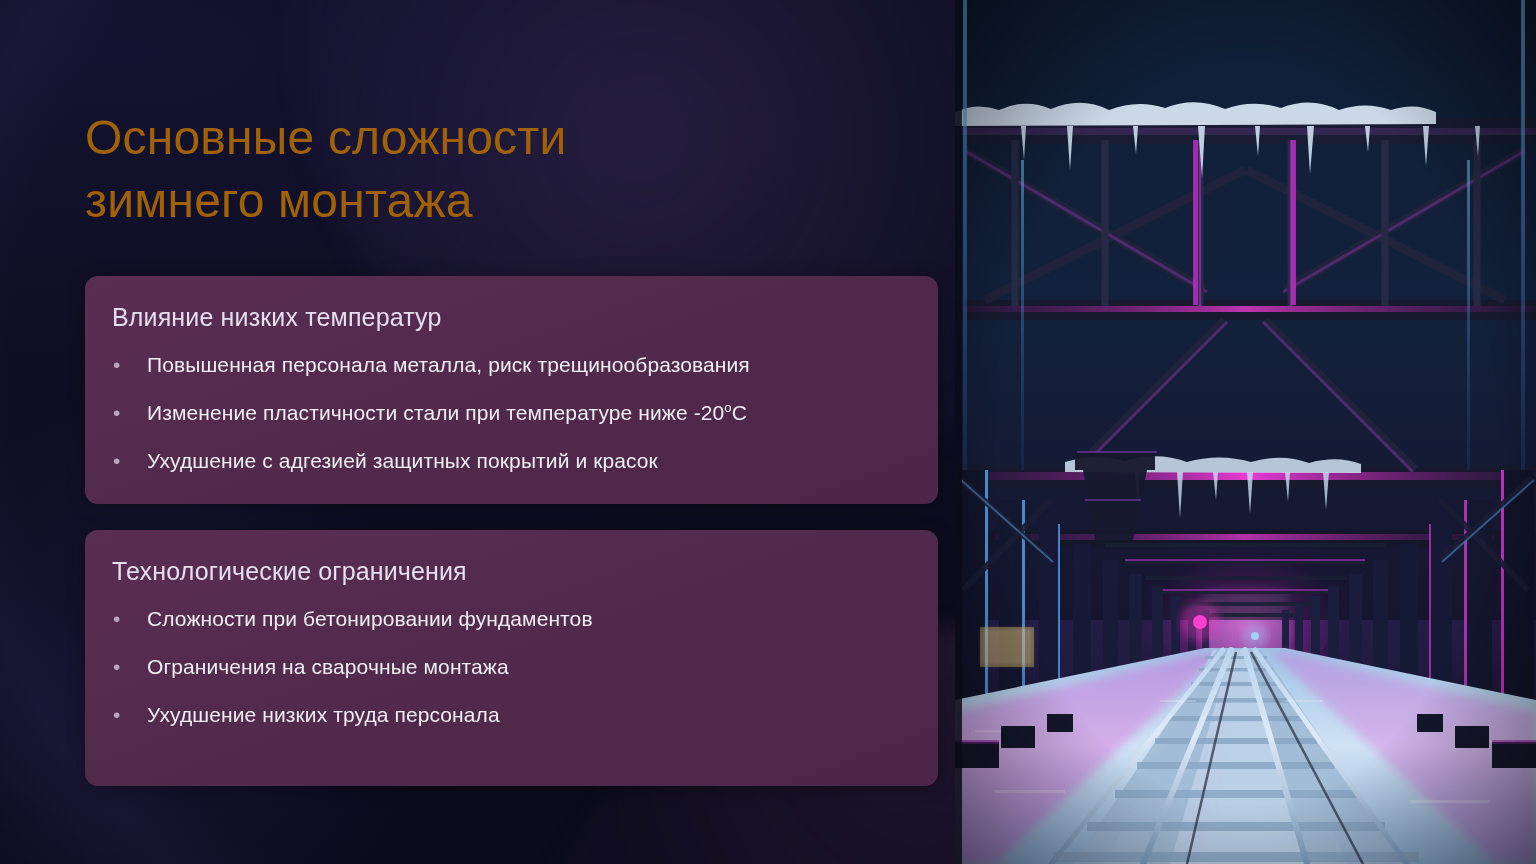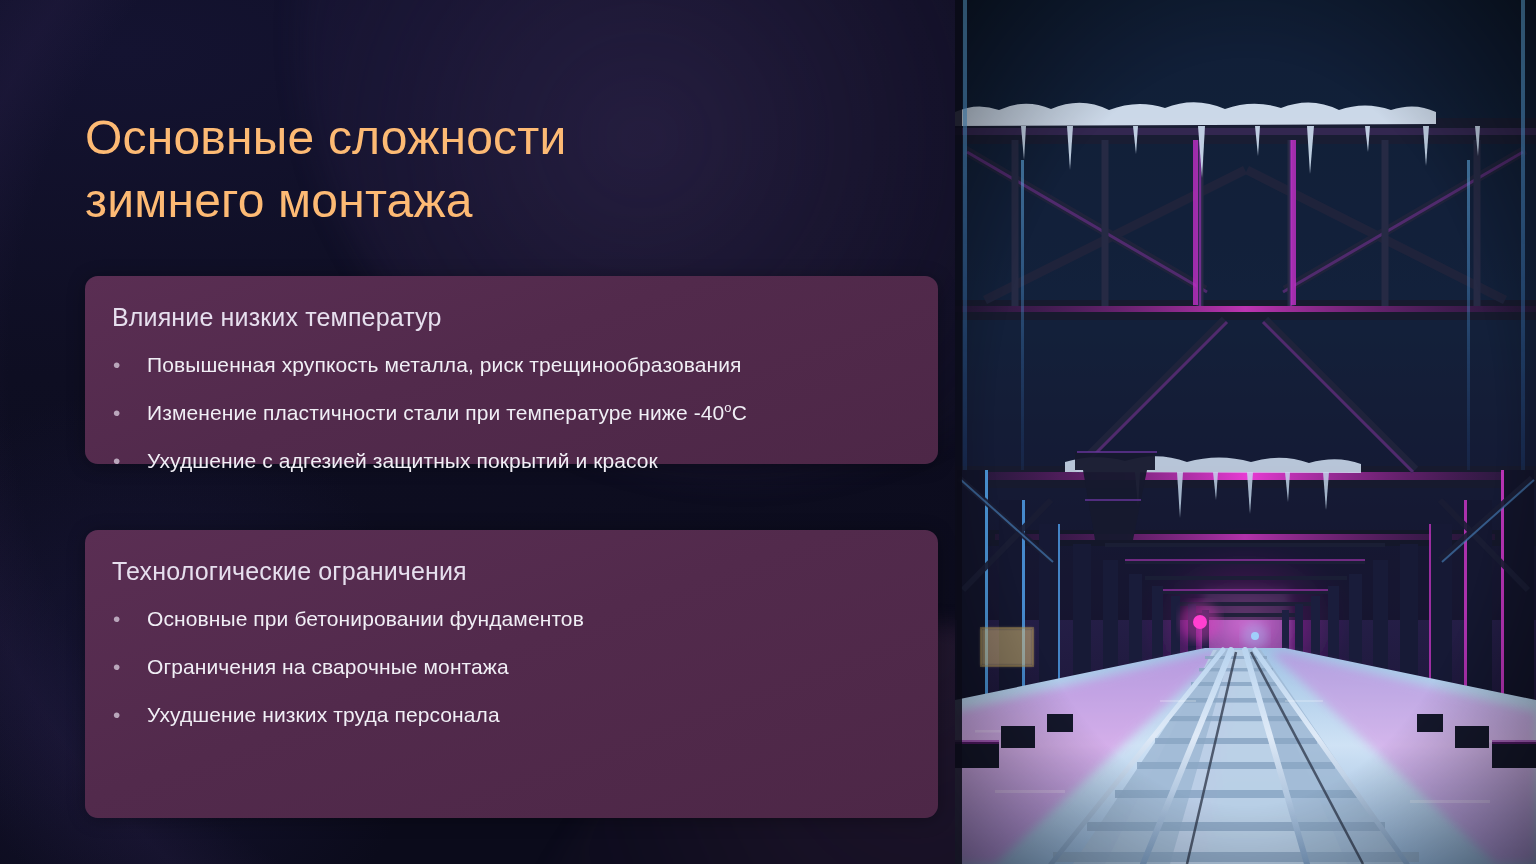--- a/index.html
+++ b/index.html
@@ -60,36 +60,36 @@
   }
 
   .page-title{
     position:absolute;
     left:0; top:106px;
     width:760px;
     font-size:48px;
     line-height:1.32;
     font-weight:400;
     letter-spacing:.2px;
-    color:#fdba74;
+    color:#a16207;
     white-space:pre-line;
   }
 
   
   .card{
     position:absolute;
     left:0;
     width:853px;
     border-radius:13px;
     background:linear-gradient(160deg,#5a2e53 0%, #522a4c 45%, #4d2747 100%);
     box-shadow:0 2px 18px rgba(0,0,0,.30);
     padding:26px 30px 22px 27px;
   }
-  .card--one{ top:276px; height:188px; }
-  .card--two{ top:530px; height:288px; }
+  .card--one{ top:276px; height:228px; }
+  .card--two{ top:530px; height:256px; }
 
   .card-title{
     font-size:25px;
     line-height:1.2;
     font-weight:400;
     color:#e6dfee;
     letter-spacing:.15px;
     margin-bottom:18px;
   }
 
@@ -145,39 +145,39 @@
   <div class="content">
 
     <h1 class="page-title">Основные сложности
 зимнего монтажа</h1>
 
     <section class="card card--one">
       <div class="card-title">Влияние низких температур</div>
       <ul class="bullets">
         <li class="bullet">
           <span class="bullet-dot">•</span>
-          <span class="bullet-text">Повышенная хрупкость металла, риск трещинообразования</span>
-        </li>
-        <li class="bullet">
-          <span class="bullet-dot">•</span>
-          <span class="bullet-text"><span>Изменение пластичности стали при температуре ниже -40</span><sup>о</sup><span>С</span></span>
+          <span class="bullet-text">Повышенная персонала металла, риск трещинообразования</span>
+        </li>
+        <li class="bullet">
+          <span class="bullet-dot">•</span>
+          <span class="bullet-text"><span>Изменение пластичности стали при температуре ниже -20</span><sup>о</sup><span>С</span></span>
         </li>
         <li class="bullet">
           <span class="bullet-dot">•</span>
           <span class="bullet-text">Ухудшение с адгезией защитных покрытий и красок</span>
         </li>
       </ul>
     </section>
 
     <section class="card card--two">
       <div class="card-title">Технологические ограничения</div>
       <ul class="bullets">
         <li class="bullet">
           <span class="bullet-dot">•</span>
-          <span class="bullet-text">Основные при бетонировании фундаментов</span>
+          <span class="bullet-text">Сложности при бетонировании фундаментов</span>
         </li>
         <li class="bullet">
           <span class="bullet-dot">•</span>
           <span class="bullet-text">Ограничения на сварочные монтажа</span>
         </li>
         <li class="bullet">
           <span class="bullet-dot">•</span>
           <span class="bullet-text">Ухудшение низких труда персонала</span>
         </li>
       </ul>

